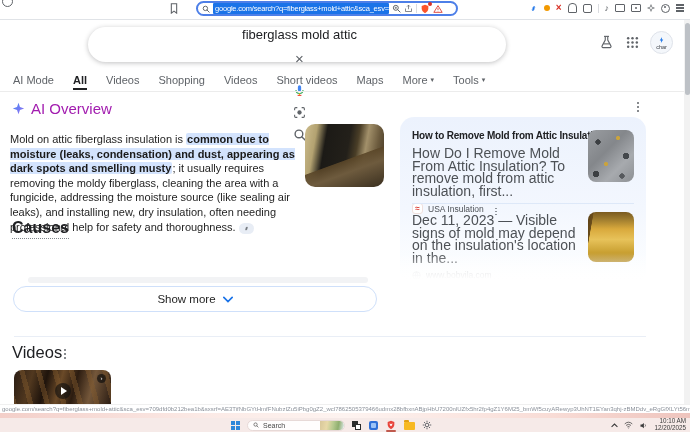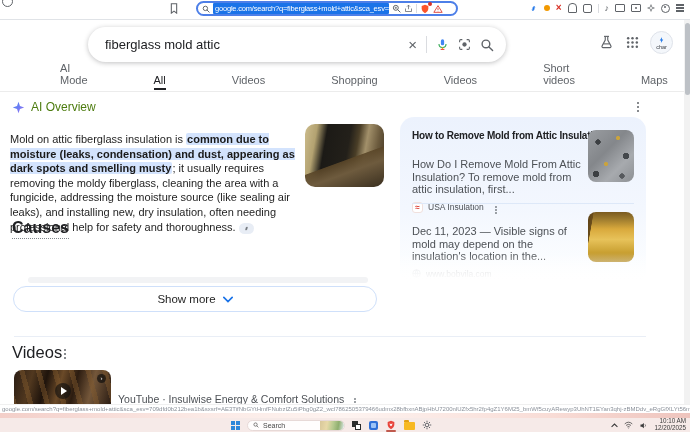--- a/index.html
+++ b/index.html
@@ -31,55 +31,55 @@
   .hamb i{display:block;width:8px;height:1.3px;background:#5f6368;}
   .vdots{width:2.4px;height:2.4px;border-radius:50%;background:#5f6368;box-shadow:0 4px 0 #5f6368,0 8px 0 #5f6368;}
   .vdots-sm{width:1.8px;height:1.8px;border-radius:50%;background:#80868b;box-shadow:0 3px 0 #80868b,0 6px 0 #80868b;}
   
   .logo{position:absolute;left:12px;top:30px;font-size:23px;font-weight:bold;letter-spacing:-1.5px;line-height:25px;}
   .logo b{font-weight:bold}
   .l-b{color:#4285F4}.l-r{color:#EA4335}.l-y{color:#FBBC05}.l-g{color:#34A853}
   .orn1{position:absolute;left:24px;top:-2px;width:5px;height:5px;border-radius:50%;background:#ea4335;}
   .orn2{position:absolute;left:38px;top:14px;width:4px;height:4px;border-radius:50%;background:#fbbc05;}
   .searchbar{position:absolute;left:88px;top:27px;width:418px;height:35px;border-radius:18px;background:#fff;
-    box-shadow:0 1px 5px rgba(32,33,36,.28);display:flex;align-items:center;padding:0 12px 0 17px;box-sizing:border-box;gap:9px;}
+    box-shadow:0 1px 5px rgba(32,33,36,.28);display:flex;align-items:center;padding:0 12px 0 17px;box-sizing:border-box;gap:9px;flex-direction:column;}
   .query{flex:1;font-size:13px;color:#202124;}
   .clear-x{font-size:15px;color:#5f6368;line-height:15px;cursor:pointer;}
   .sb-sep{width:1px;height:17px;background:#dadce0;}
   .labs{position:absolute;left:599px;top:34px;}
   .apps{position:absolute;left:626px;top:36px;}
   .avatar{position:absolute;left:650px;top:31px;width:23px;height:23px;border-radius:50%;background:#f4f7fb;border:1px solid #dfe3ea;
     display:flex;flex-direction:column;align-items:center;justify-content:center;box-sizing:border-box;}
   .avatar .nm{font-size:5.5px;color:#3b3f46;line-height:6px;}
   
   .tabs{position:absolute;left:13px;top:72px;display:flex;gap:19px;font-size:11px;color:#5f6368;align-items:flex-end;height:18px;}
-  .tab{padding-bottom:4px;cursor:pointer;display:flex;gap:3px;align-items:center;margin-left:47px;}
-  .tab.active{color:#202124;font-weight:normal;border-bottom:2px solid #202124;padding-bottom:2px;}
+  .tab{padding-bottom:4px;cursor:pointer;display:flex;gap:3px;align-items:center;}
+  .tab.active{color:#202124;font-weight:bold;border-bottom:2px solid #202124;padding-bottom:2px;}
   .car{font-size:7px;color:#5f6368;}
   .page-divider{position:absolute;left:0;top:91px;width:690px;height:1px;background:#ececec;}
   
   .ai-head{position:absolute;left:12px;top:100px;display:flex;align-items:center;gap:6px;}
-  .ai-label{font-size:12px;color:#4d7c0f;}
+  .ai-label{font-size:15px;color:#a21caf;}
   .ai-menu{position:absolute;left:637px;top:102px;cursor:pointer;}
   .ai-par{position:absolute;left:10px;top:121px;width:299px;font-size:11px;line-height:14.6px;color:#1f1f1f;}
   .hl{background:#d3e3fd;border-radius:2px;padding:0 1px;font-weight:bold;color:#1a1a1a;}
   .chip{display:inline-flex;align-items:center;justify-content:center;width:15px;height:11px;border-radius:6px;background:#e8edf5;vertical-align:-1px;cursor:pointer;}
   .hero{position:absolute;left:305px;top:124px;width:79px;height:63px;border-radius:10px;
     background:
      linear-gradient(160deg,rgba(0,0,0,0) 55%, rgba(90,70,40,.9) 56%, #6e5b3e 70%, #3a2f1f 100%),
      linear-gradient(100deg, #cdbd8d 0%, #b3a271 14%, #1c1a16 26%, #23201a 52%, #4a3e27 62%, #a2906a 72%, #6b5a3d 85%, #3a2f1f 100%);}
   
   .cards{position:absolute;left:400px;top:117px;width:246px;height:166px;border-radius:14px;overflow:hidden;
     background:linear-gradient(180deg,#ecf2fd 0%,#f3f7fe 55%,#feffff 100%);}
   .cards:after{content:"";position:absolute;left:0;right:0;bottom:0;height:30px;
     background:linear-gradient(180deg,rgba(255,255,255,0),#fff 90%);}
   .card{position:absolute;left:0;width:100%;box-sizing:border-box;padding:0 12px;}
   .c-title{font-size:10px;font-weight:bold;color:#202124;letter-spacing:-0.2px;line-height:13px;width:178px;cursor:pointer;}
   .nowrap{white-space:nowrap;}
-  .c-snip{font-size:11px;color:#4d5156;line-height:12.5px;width:176px;margin-top:16px;}
+  .c-snip{font-size:14px;color:#4d5156;line-height:12.5px;width:176px;margin-top:5px;}
   .c-src{display:flex;align-items:center;gap:5px;margin-top:6px;font-size:8.5px;color:#4d5156;}
   .src-logo{width:11px;height:11px;border-radius:3px;background:#fff;border:1px solid #f0e0dd;color:#d93025;
     font-size:8px;font-weight:bold;display:flex;align-items:center;justify-content:center;box-sizing:border-box;}
   .thumb1{position:absolute;right:12px;top:13px;width:46px;height:52px;border-radius:8px;
     background:
      radial-gradient(5px 5px at 10px 12px,#3c3f42 50%,transparent 55%),
      radial-gradient(4px 4px at 30px 8px,#caa33c 50%,transparent 55%),
      radial-gradient(6px 6px at 38px 26px,#44484c 50%,transparent 55%),
      radial-gradient(4px 4px at 18px 34px,#caa33c 50%,transparent 55%),
      radial-gradient(6px 6px at 8px 44px,#3c3f42 50%,transparent 55%),
@@ -377,24 +377,20 @@
 
   <div class="videos-h">Videos</div>
   <div class="videos-menu vdots"></div>
 
   <div class="vthumb">
     <div class="play">
         <i></i>
       </div>
     <div class="wl">›</div>
   </div>
-  <div class="vsrc">
-    <span>YouTube · Insulwise Energy &amp; Comfort Solutions</span>
-    <span class="vdots-sm"></span>
-  </div>
 
   <div class="statusbar">google.com/search?q=fiberglass+mold+attic&amp;sca_esv=709dfd0b212bea1b&amp;sxsrf=AE3TifNbGYtHmfFNubzIZu5iPbg0gZ2_wcl7862505379466udmx28bfbxnABjpHbU7200nlUZfx5hr2fp4gZ1Y6M25_bmWf5cuyARewyp3UhNT1EYan3qhj-zBMDdv_eRgGfXLYt56mYnMEgK92uEjNHY-tAPkmYLqowuZAsU2ssdCTscFkNmB0zBVLR-tdrWn5Wm2kqM9cTglhdRrIU...</div>
   <div class="wallstrip"></div>
 
   <div class="taskbar">
     <div class="win">
         <i></i>
         <i></i>
         <i></i>
         <i></i>

